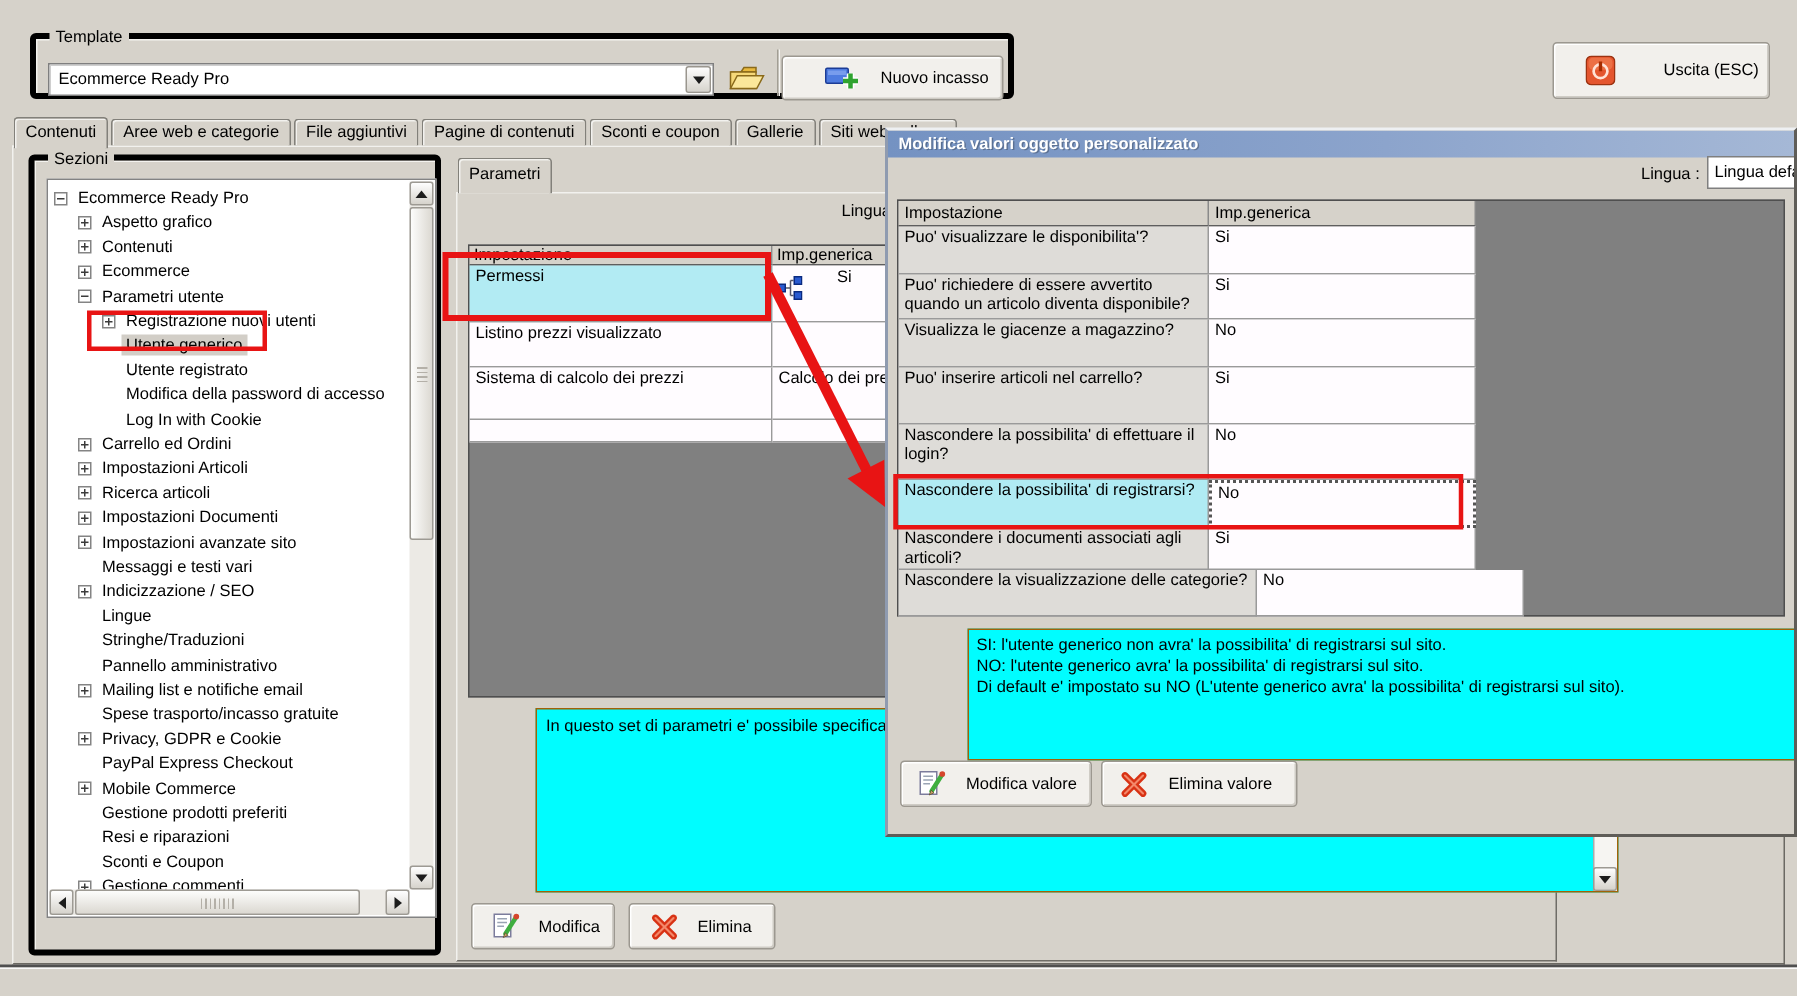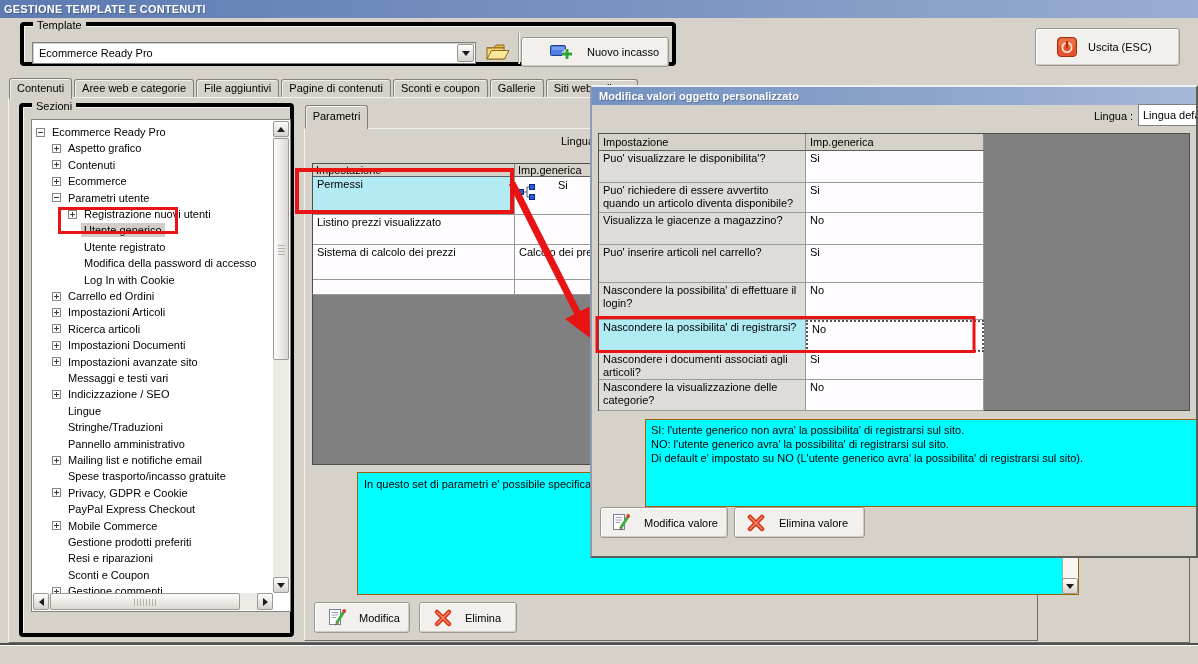--- a/index.html
+++ b/index.html
@@ -35,21 +35,21 @@
     display:flex; align-items:center; justify-content:center; }
   .tri-down { width:0; height:0; border-left:4px solid transparent; border-right:4px solid transparent; border-top:5px solid #1c1c1c; }
   .tri-up   { width:0; height:0; border-left:4px solid transparent; border-right:4px solid transparent; border-bottom:5px solid #1c1c1c; }
   .tri-left { width:0; height:0; border-top:4px solid transparent; border-bottom:4px solid transparent; border-right:5px solid #1c1c1c; }
   .tri-right{ width:0; height:0; border-top:4px solid transparent; border-bottom:4px solid transparent; border-left:5px solid #1c1c1c; }
   .folder-btn { position:absolute; left:459px; top:12px; width:30px; height:28px;
     display:flex; align-items:center; justify-content:center; }
   .tb-sep { position:absolute; left:494px; top:7px; width:2px; height:31px;
     border-left:1px solid #a29e94; border-right:1px solid #f6f5f2; }
   .new-tpl-btn { left:497px; top:11px; width:148px; height:30px; padding-left:28px; gap:13px; }
-  .exit-btn { left:1035px; top:28px; width:145px; height:38px; padding-left:21px; gap:11px; }
+  .exit-btn { left:1035px; top:28px; width:145px; height:38px; padding-left:21px; gap:32px; }
 
   
   .tabbar { position:absolute; left:9px; top:77px; height:20px; display:flex; align-items:flex-end; z-index:3; }
   .tab { height:18px; line-height:17px; padding:0 7px; background:#d6d2ca;
     border:1px solid #82807a; border-bottom:none; border-radius:3px 3px 0 0;
     box-shadow:inset 1px 1px 0 #f2f1ee; margin-right:2px; white-space:nowrap; }
   .tab.active { height:21px; line-height:19px; margin-bottom:-2px; position:relative; z-index:4; }
 
   .content-panel { position:absolute; left:8px; top:97px; width:1182px; height:546px;
     background:#d6d2ca; border:1px solid; border-color:#f2f1ee #6b6963 #6b6963 #f2f1ee; }
@@ -136,23 +136,20 @@
   
   .annotations { position:absolute; left:0; top:0; width:1198px; height:664px; z-index:50; pointer-events:none; }
   .bottom-line1 { position:absolute; left:0; top:643px; width:100%; height:2px; background:#4f4f4f; }
   .bottom-line2 { position:absolute; left:0; top:645px; width:100%; height:1px; background:#fafafa; }
 </style>
 </head>
 <body>
 
 <div class="window">
 
-  <div class="titlebar">
-    <span>GESTIONE TEMPLATE E CONTENUTI</span>
-  </div>
 
   <div class="grp tpl-grp">
     <span class="grp-label">Template</span>
     <div class="combo">
       <span class="val">Ecommerce Ready Pro</span>
       <span class="combo-btn">
           <i class="tri-down"></i>
         </span>
     </div>
     <div class="folder-btn">
@@ -500,21 +497,21 @@
         </div>
         <div class="gt-row" style="height: 32px;">
           <div class="gt-cell lab hl" style="width: 207px; height: 32px;">Nascondere la possibilita' di registrarsi?</div>
           <div class="gt-cell val dotted" style="width: 178px; height: 32px;">No</div>
         </div>
         <div class="gt-row" style="height: 28px;">
           <div class="gt-cell lab" style="width: 207px; height: 28px;">Nascondere i documenti associati agli articoli?</div>
           <div class="gt-cell val" style="width: 178px; height: 28px;">Si</div>
         </div>
         <div class="gt-row" style="height: 31px;">
-          <div class="gt-cell lab" style="width: 207px; height: 31px;">Nascondere la visualizzazione delle categorie?</div>
+          <div class="gt-cell lab" style="width: 239px; height: 31px;">Nascondere la visualizzazione delle categorie?</div>
           <div class="gt-cell val" style="width: 178px; height: 31px;">No</div>
         </div>
       </div>
 
     <div class="cyan-box modal-info" id="modal-info">
         <div>SI: l'utente generico non avra' la possibilita' di registrarsi sul sito.</div>
         <div>NO: l'utente  generico avra' la possibilita' di registrarsi sul sito.</div>
         <div>Di default e' impostato su NO (L'utente  generico avra' la possibilita' di registrarsi sul sito).</div>
       </div>
 

